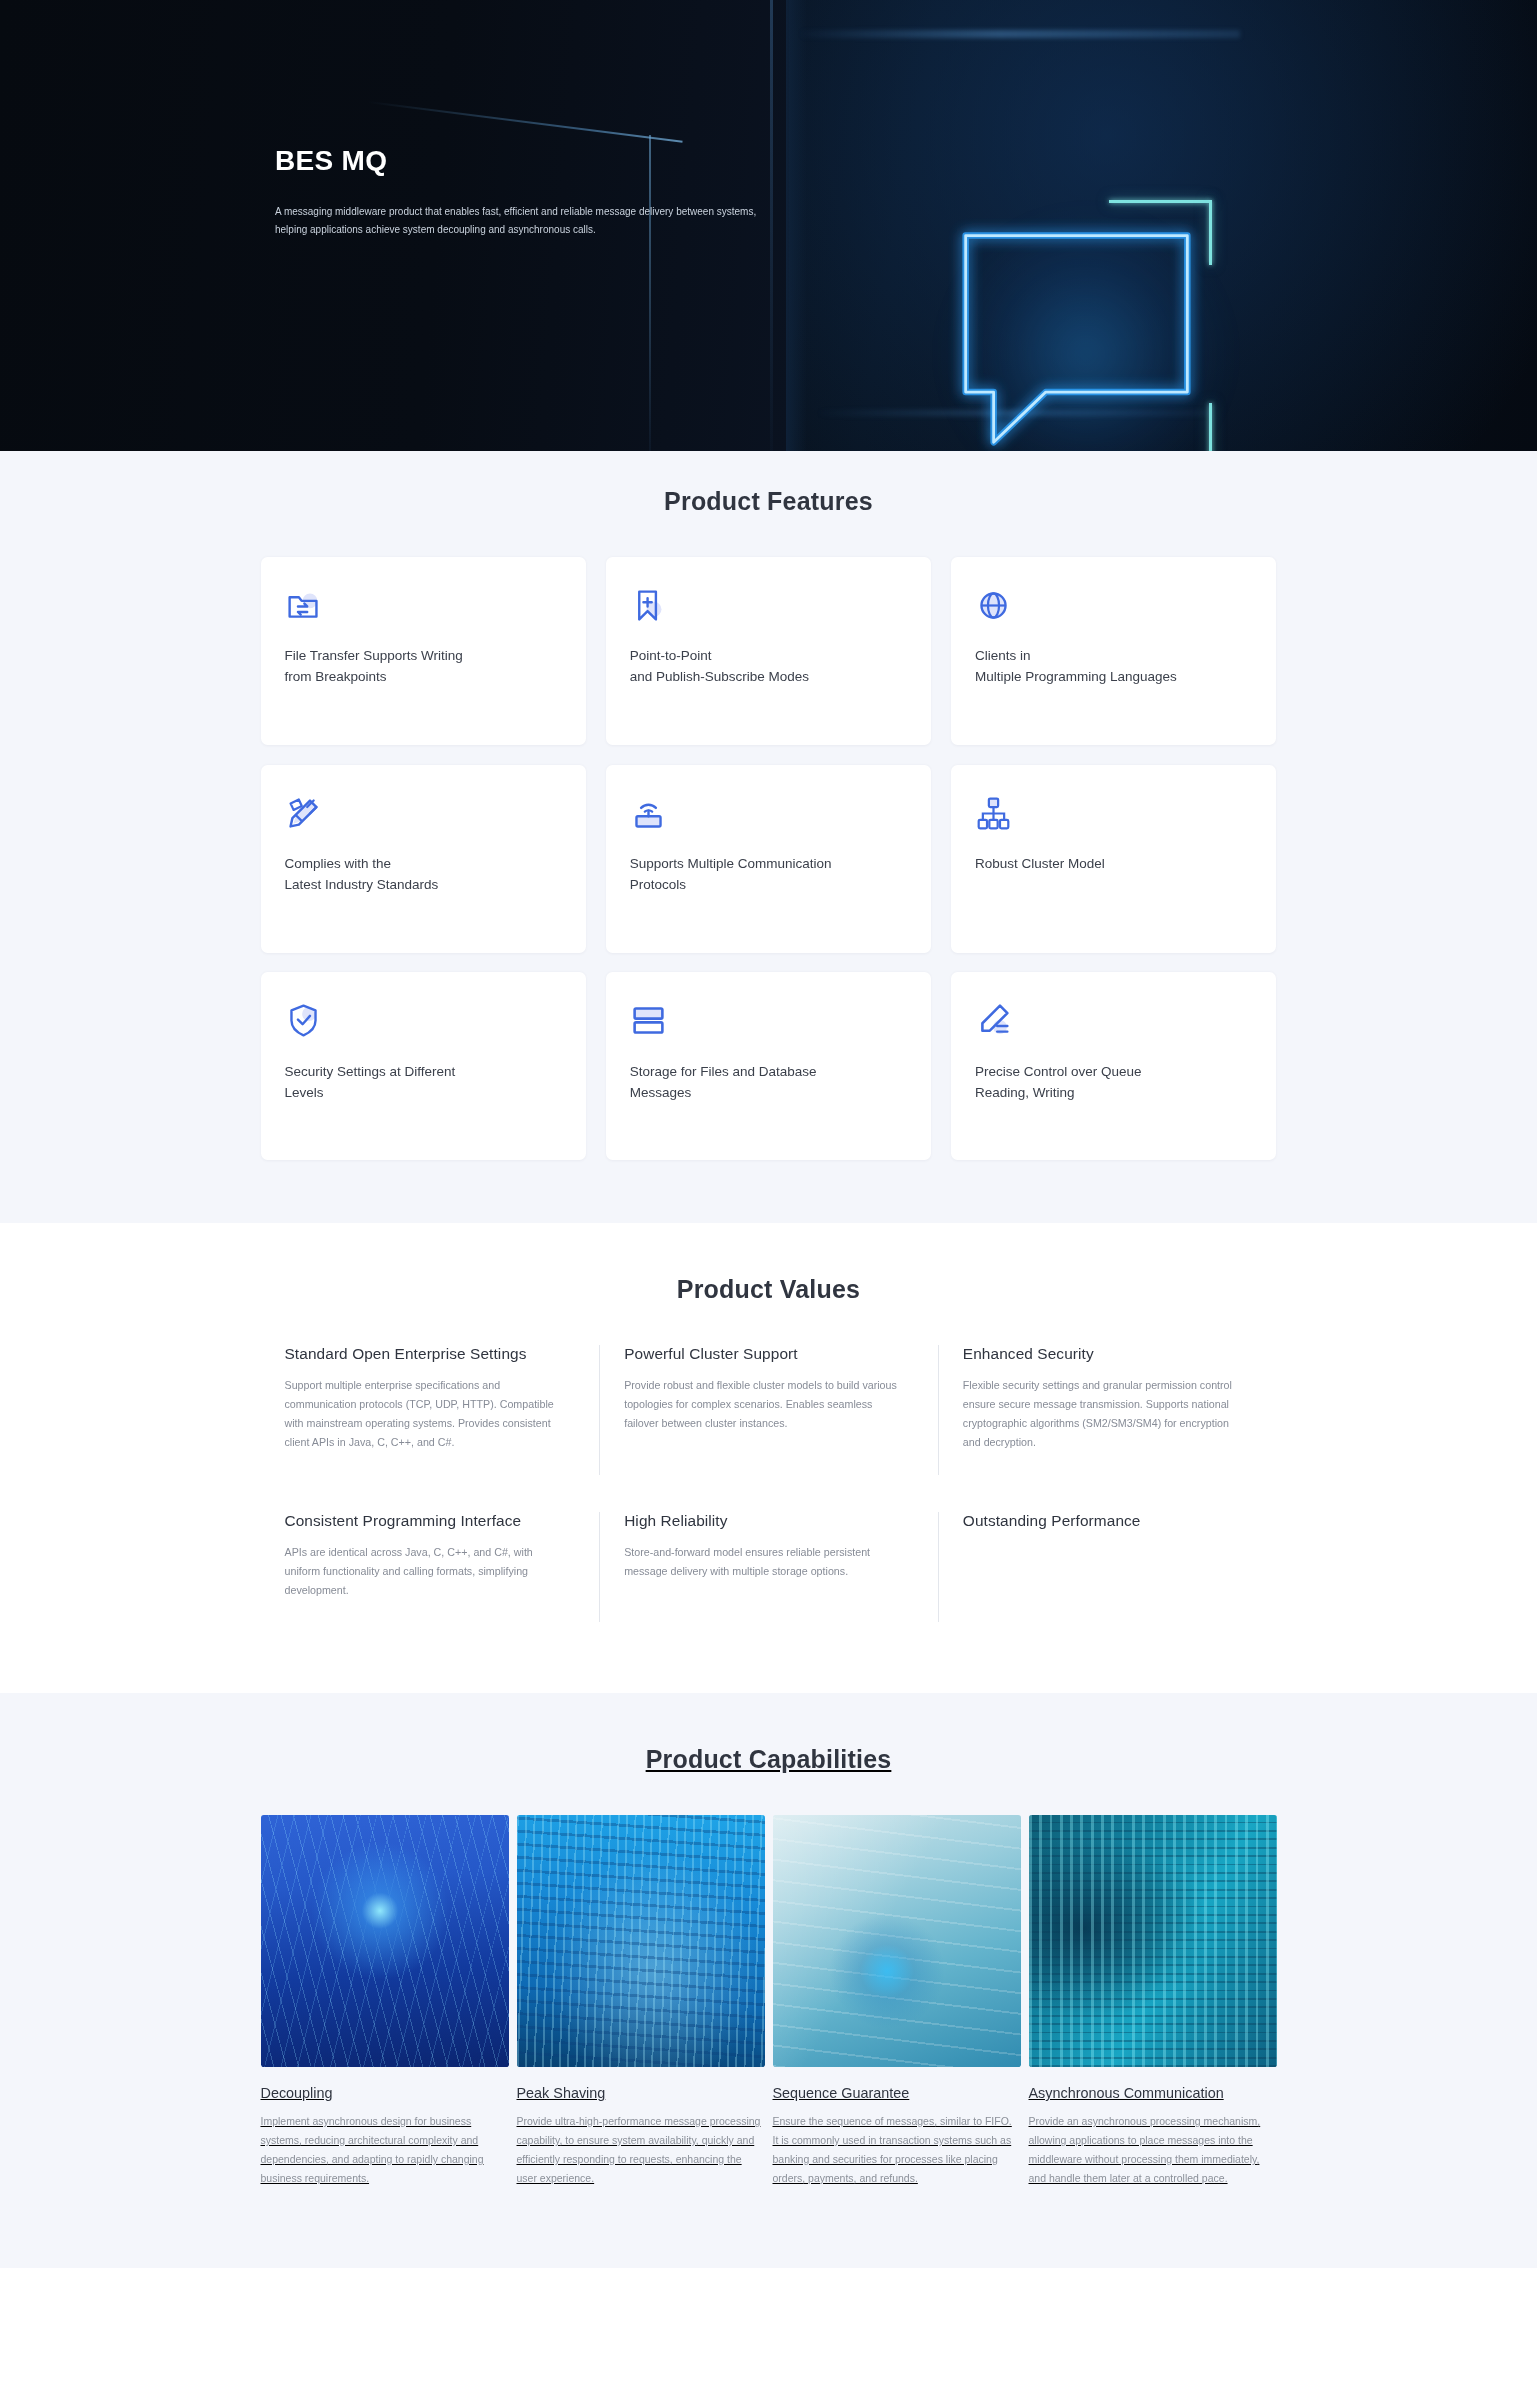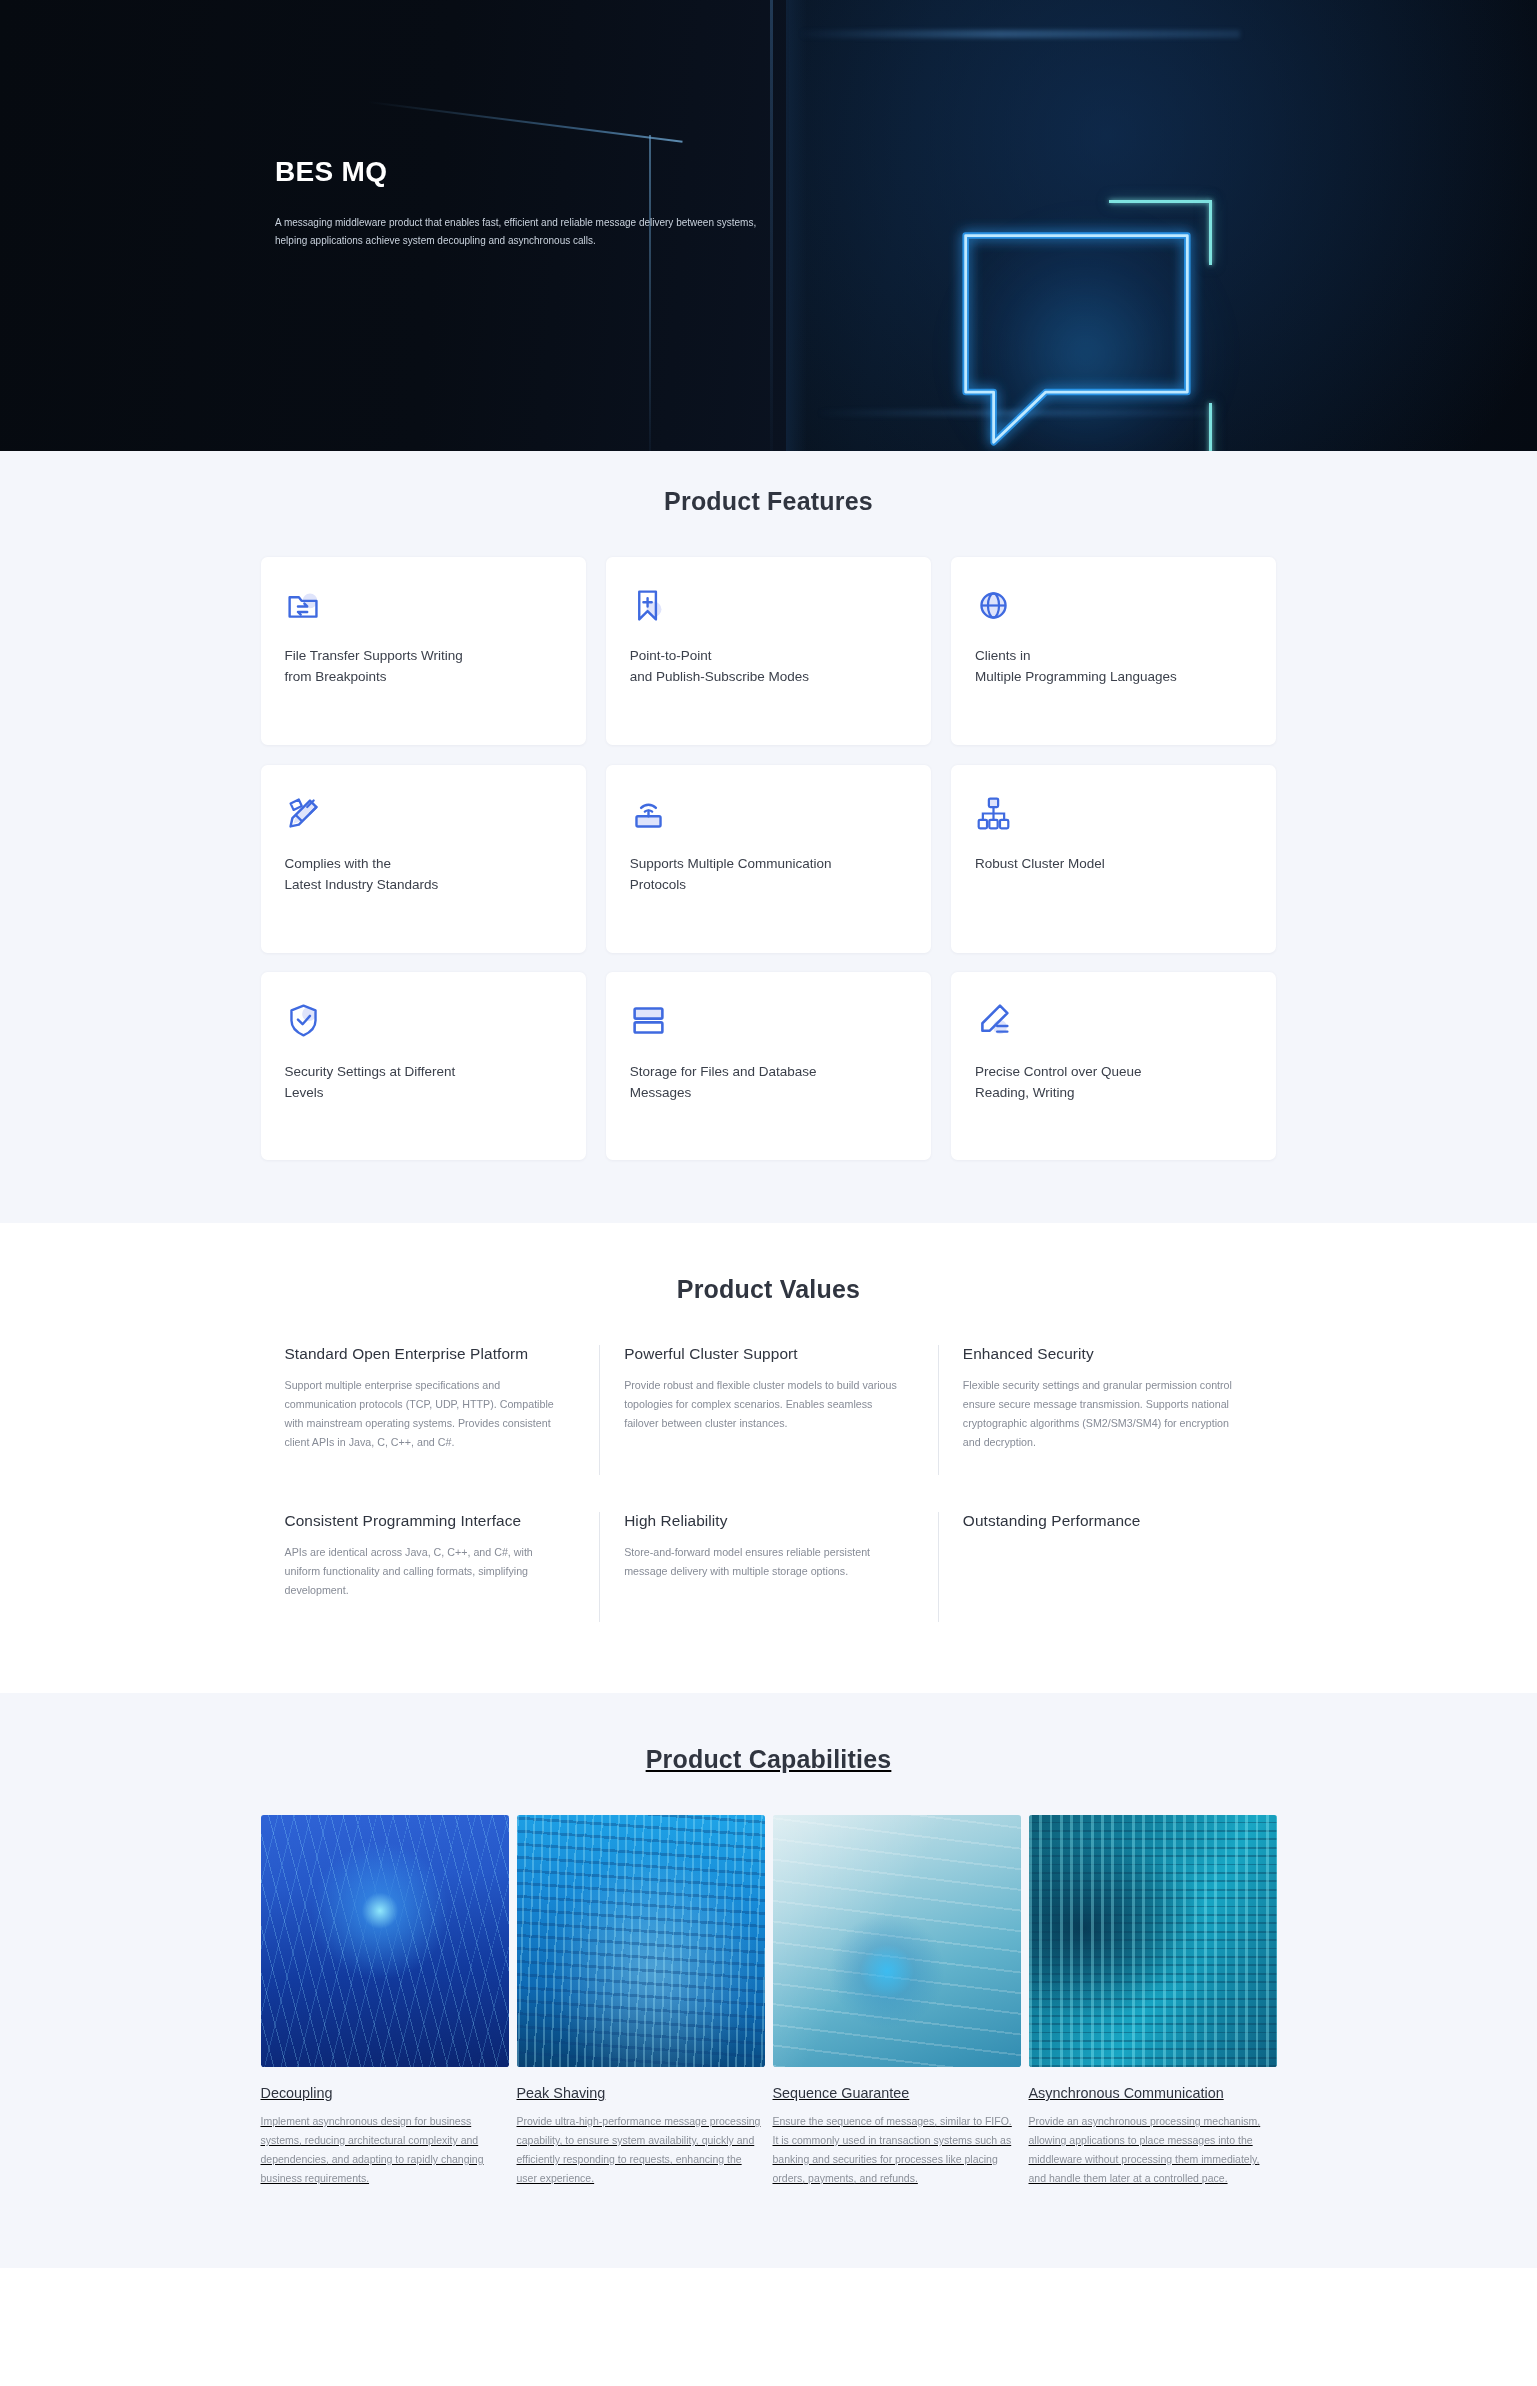--- a/index.html
+++ b/index.html
@@ -240,21 +240,21 @@
               <feMergeNode in="b"></feMergeNode>
               <feMergeNode in="SourceGraphic"></feMergeNode>
             </feMerge>
         </filter>
       </defs>
       <path d="M6 6 H244 V174 H92 L36 228 V174 H6 Z" stroke="#2fa4ff" stroke-width="7" fill="none" stroke-linejoin="round" filter="url(#ng)" opacity="0.85"></path>
       <path d="M6 6 H244 V174 H92 L36 228 V174 H6 Z" stroke="#bfe9ff" stroke-width="3" fill="none" stroke-linejoin="round"></path>
     </svg>
   </div>
 
-  <div style="position:absolute; left:275px; top:156px; width:503px;">
+  <div style="position:absolute; left:275px; top:145px; width:503px;">
     <h1 style="color:#fff; font-size:28px; font-weight:bold; letter-spacing:0.3px;">BES MQ</h1>
     <p style="color:#c9d2dd; font-size:10px; line-height:1.82; margin-top:26px;">A messaging middleware product that enables fast, efficient and reliable message delivery between systems, helping applications achieve system decoupling and asynchronous calls.</p>
   </div>
 </section>
 
 <section class="sec-features">
   <div class="wrap">
     <h2 class="sec-title">Product Features</h2>
     <div class="feat-grid">
 
@@ -371,21 +371,21 @@
     </div>
   </div>
 </section>
 
 <section class="sec-values">
   <div class="wrap">
     <h2 class="sec-title">Product Values</h2>
     <div class="val-grid">
 
       <div class="val-cell">
-        <div class="val-title">Standard Open Enterprise Platform</div>
+        <div class="val-title">Standard Open Enterprise Settings</div>
         <div class="val-desc">Support multiple enterprise specifications and communication protocols (TCP, UDP, HTTP). Compatible with mainstream operating systems. Provides consistent client APIs in Java, C, C++, and C#.</div>
       </div>
       <div class="val-cell divided">
         <div class="val-title">Powerful Cluster Support</div>
         <div class="val-desc">Provide robust and flexible cluster models to build various topologies for complex scenarios. Enables seamless failover between cluster instances.</div>
       </div>
       <div class="val-cell divided">
         <div class="val-title">Enhanced Security</div>
         <div class="val-desc">Flexible security settings and granular permission control ensure secure message transmission. Supports national cryptographic algorithms (SM2/SM3/SM4) for encryption and decryption.</div>
       </div>

